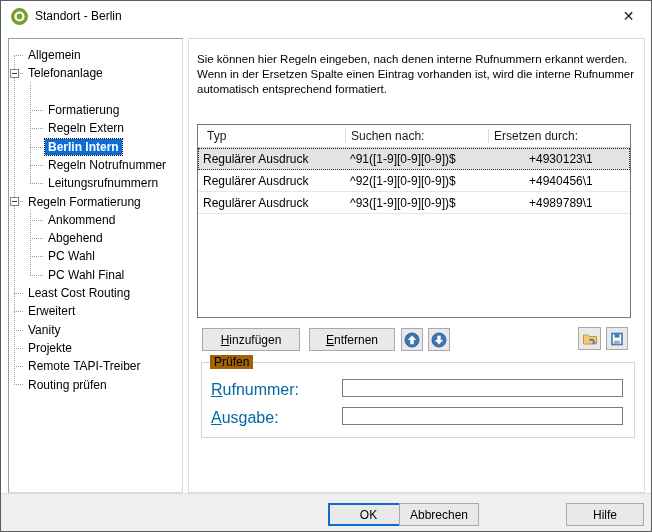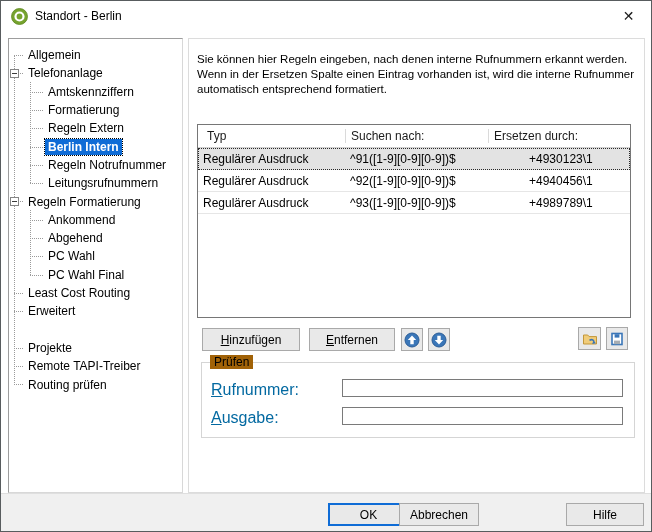--- a/index.html
+++ b/index.html
@@ -78,24 +78,20 @@
     <div class="tree" id="tree">
         <div class="nav-row" style="top: 7px;">
           <span class="stub" style="left: 5px; width: 9px;"></span>
           <span class="tlabel" style="left: 16px;">Allgemein</span>
         </div>
         <div class="nav-row" style="top: 25.3px;">
           <span class="stub" style="left: 5px; width: 9px;"></span>
           <span class="minusbox" style="left: 1px;"></span>
           <span class="tlabel" style="left: 16px;">Telefonanlage</span>
         </div>
-        <div class="nav-row" style="top: 43.6px;">
-          <span class="stub" style="left: 21px; width: 13px;"></span>
-          <span class="tlabel" style="left: 36px;">Amtskennziffern</span>
-        </div>
         <div class="nav-row" style="top: 61.9px;">
           <span class="stub" style="left: 21px; width: 13px;"></span>
           <span class="tlabel" style="left: 36px;">Formatierung</span>
         </div>
         <div class="nav-row" style="top: 80.2px;">
           <span class="stub" style="left: 21px; width: 13px;"></span>
           <span class="tlabel" style="left: 36px;">Regeln Extern</span>
         </div>
         <div class="nav-row" style="top: 98.5px;">
           <span class="stub" style="left: 21px; width: 13px;"></span>
@@ -130,20 +126,24 @@
           <span class="stub" style="left: 21px; width: 13px;"></span>
           <span class="tlabel" style="left: 36px;">PC Wahl Final</span>
         </div>
         <div class="nav-row" style="top: 244.9px;">
           <span class="stub" style="left: 5px; width: 9px;"></span>
           <span class="tlabel" style="left: 16px;">Least Cost Routing</span>
         </div>
         <div class="nav-row" style="top: 263.2px;">
           <span class="stub" style="left: 5px; width: 9px;"></span>
           <span class="tlabel" style="left: 16px;">Erweitert</span>
+        </div>
+        <div class="nav-row" style="top: 281.5px;">
+          <span class="stub" style="left: 5px; width: 9px;"></span>
+          <span class="tlabel" style="left: 16px;">Vanity</span>
         </div>
         <div class="nav-row" style="top: 299.8px;">
           <span class="stub" style="left: 5px; width: 9px;"></span>
           <span class="tlabel" style="left: 16px;">Projekte</span>
         </div>
         <div class="nav-row" style="top: 318.1px;">
           <span class="stub" style="left: 5px; width: 9px;"></span>
           <span class="tlabel" style="left: 16px;">Remote TAPI-Treiber</span>
         </div>
         <div class="nav-row" style="top: 336.4px;">

